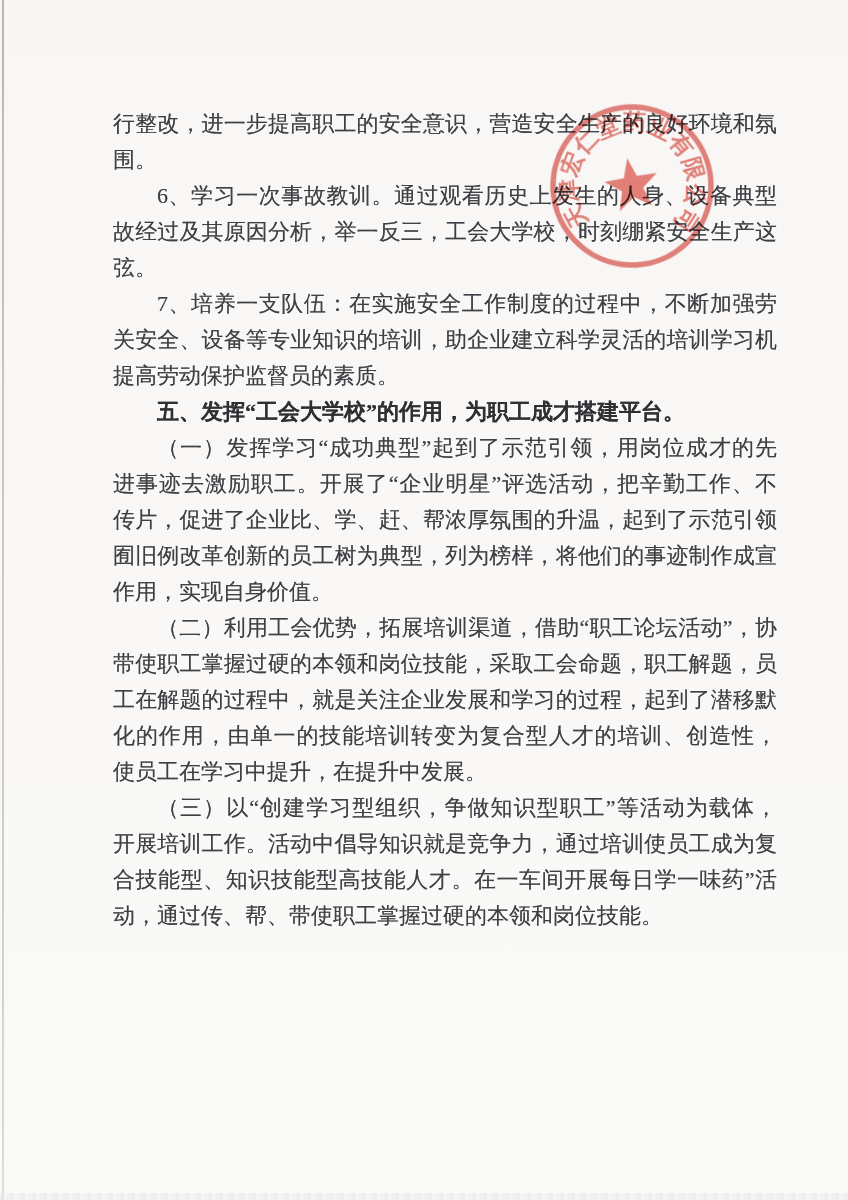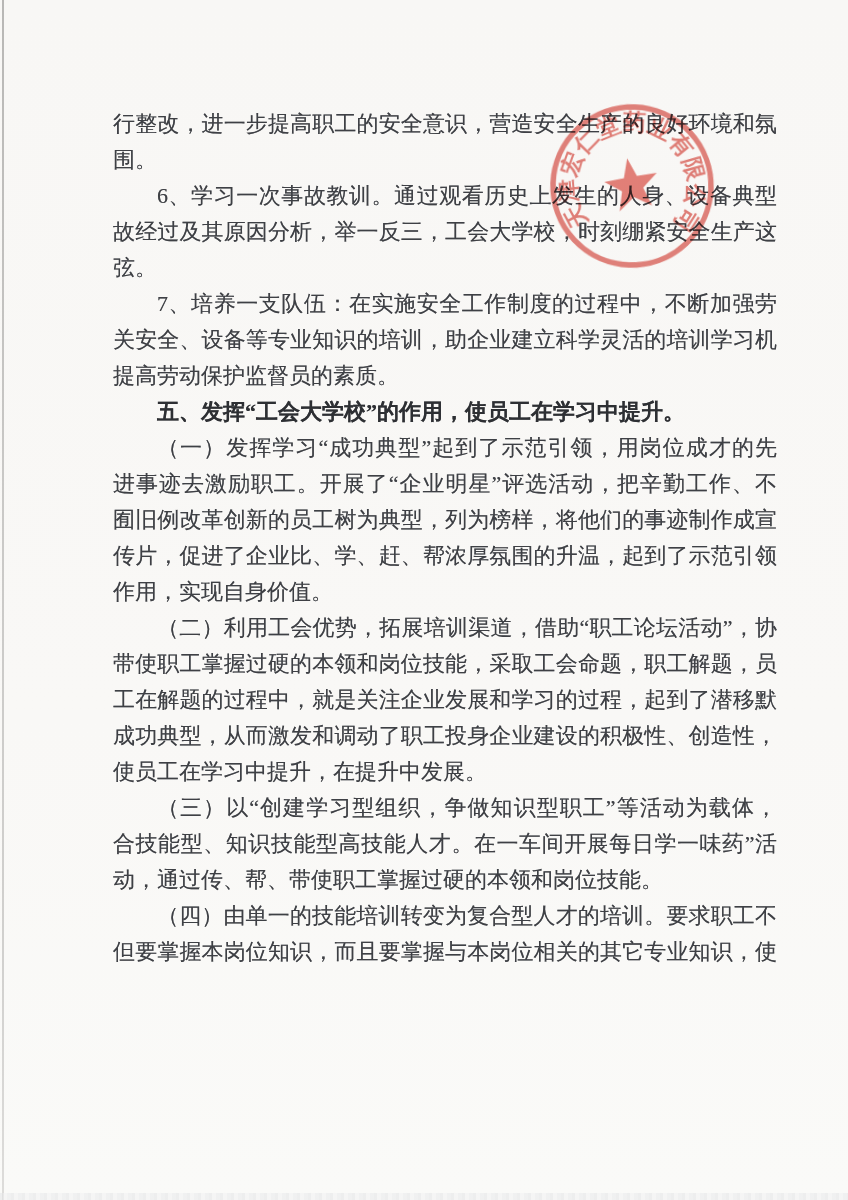--- a/index.html
+++ b/index.html
@@ -59,44 +59,41 @@
         <div class="line fill">6、学习一次事故教训。通过观看历史上发生的人身、设备典型事</div>
         <div class="line fill">故经过及其原因分析，举一反三，工会大学校，时刻绷紧安全生产这根</div>
         <div class="line">弦。</div>
       </div>
       <div class="para indent">
         <div class="line fill">7、培养一支队伍：在实施安全工作制度的过程中，不断加强劳动</div>
         <div class="line fill">关安全、设备等专业知识的培训，助企业建立科学灵活的培训学习机制</div>
         <div class="line">提高劳动保护监督员的素质。</div>
       </div>
       <div class="para indent bold">
-        <div class="line">五、发挥“工会大学校”的作用，使员工在学习中提升。</div>
+        <div class="line">五、发挥“工会大学校”的作用，为职工成才搭建平台。</div>
       </div>
       <div class="para indent">
         <div class="line fill">（一）发挥学习“成功典型”起到了示范引领，用岗位成才的先</div>
         <div class="line fill">进事迹去激励职工。开展了“企业明星”评选活动，把辛勤工作、不</div>
+        <div class="line fill">传片，促进了企业比、学、赶、帮浓厚氛围的升温，起到了示范引领</div>
         <div class="line fill">囿旧例改革创新的员工树为典型，列为榜样，将他们的事迹制作成宣</div>
-        <div class="line fill">传片，促进了企业比、学、赶、帮浓厚氛围的升温，起到了示范引领</div>
         <div class="line">作用，实现自身价值。</div>
       </div>
       <div class="para indent">
         <div class="line fill">（二）利用工会优势，拓展培训渠道，借助“职工论坛活动”，协</div>
         <div class="line fill">带使职工掌握过硬的本领和岗位技能，采取工会命题，职工解题，员</div>
         <div class="line fill">工在解题的过程中，就是关注企业发展和学习的过程，起到了潜移默</div>
-        <div class="line fill">成功典型，从而激发和调动了职工投身企业建设的积极性、创造性，</div>
+        <div class="line fill">化的作用，由单一的技能培训转变为复合型人才的培训、创造性，</div>
         <div class="line">使员工在学习中提升，在提升中发展。</div>
       </div>
       <div class="para indent">
         <div class="line fill">（三）以“创建学习型组织，争做知识型职工”等活动为载体，</div>
+        <div class="line fill">开展培训工作。活动中倡导知识就是竞争力，通过培训使员工成为复</div>
         <div class="line fill">合技能型、知识技能型高技能人才。在一车间开展每日学一味药”活</div>
         <div class="line">动，通过传、帮、带使职工掌握过硬的本领和岗位技能。</div>
-      </div>
-      <div class="para indent">
-        <div class="line fill">（四）由单一的技能培训转变为复合型人才的培训。要求职工不</div>
-        <div class="line fill">但要掌握本岗位知识，而且要掌握与本岗位相关的其它专业知识，使</div>
       </div>
     </div>
 
   <div class="stamp">
     <svg width="176" height="176" viewBox="0 0 176 176">
       <circle cx="88" cy="88" r="79" fill="none" stroke="#dc544b" stroke-width="5.5" opacity="0.9"></circle>
       <polygon points="88,60 94.6,78.9 114.6,79.3 98.7,91.5 104.5,110.7 88,99.2 71.5,110.7 77.3,91.5 61.4,79.3 81.4,78.9" fill="#e0574d" opacity="0.92" transform="rotate(-12 88 88)"></polygon>
       <path id="sealArc" d="M 46.4,125.5 A 56 56 0 1 1 129.6,125.5" fill="none"></path>
       <text font-size="23" letter-spacing="0.5" fill="#dc544b" opacity="0.92">
         <textPath href="#sealArc">天津宏仁堂药业有限公司</textPath>

